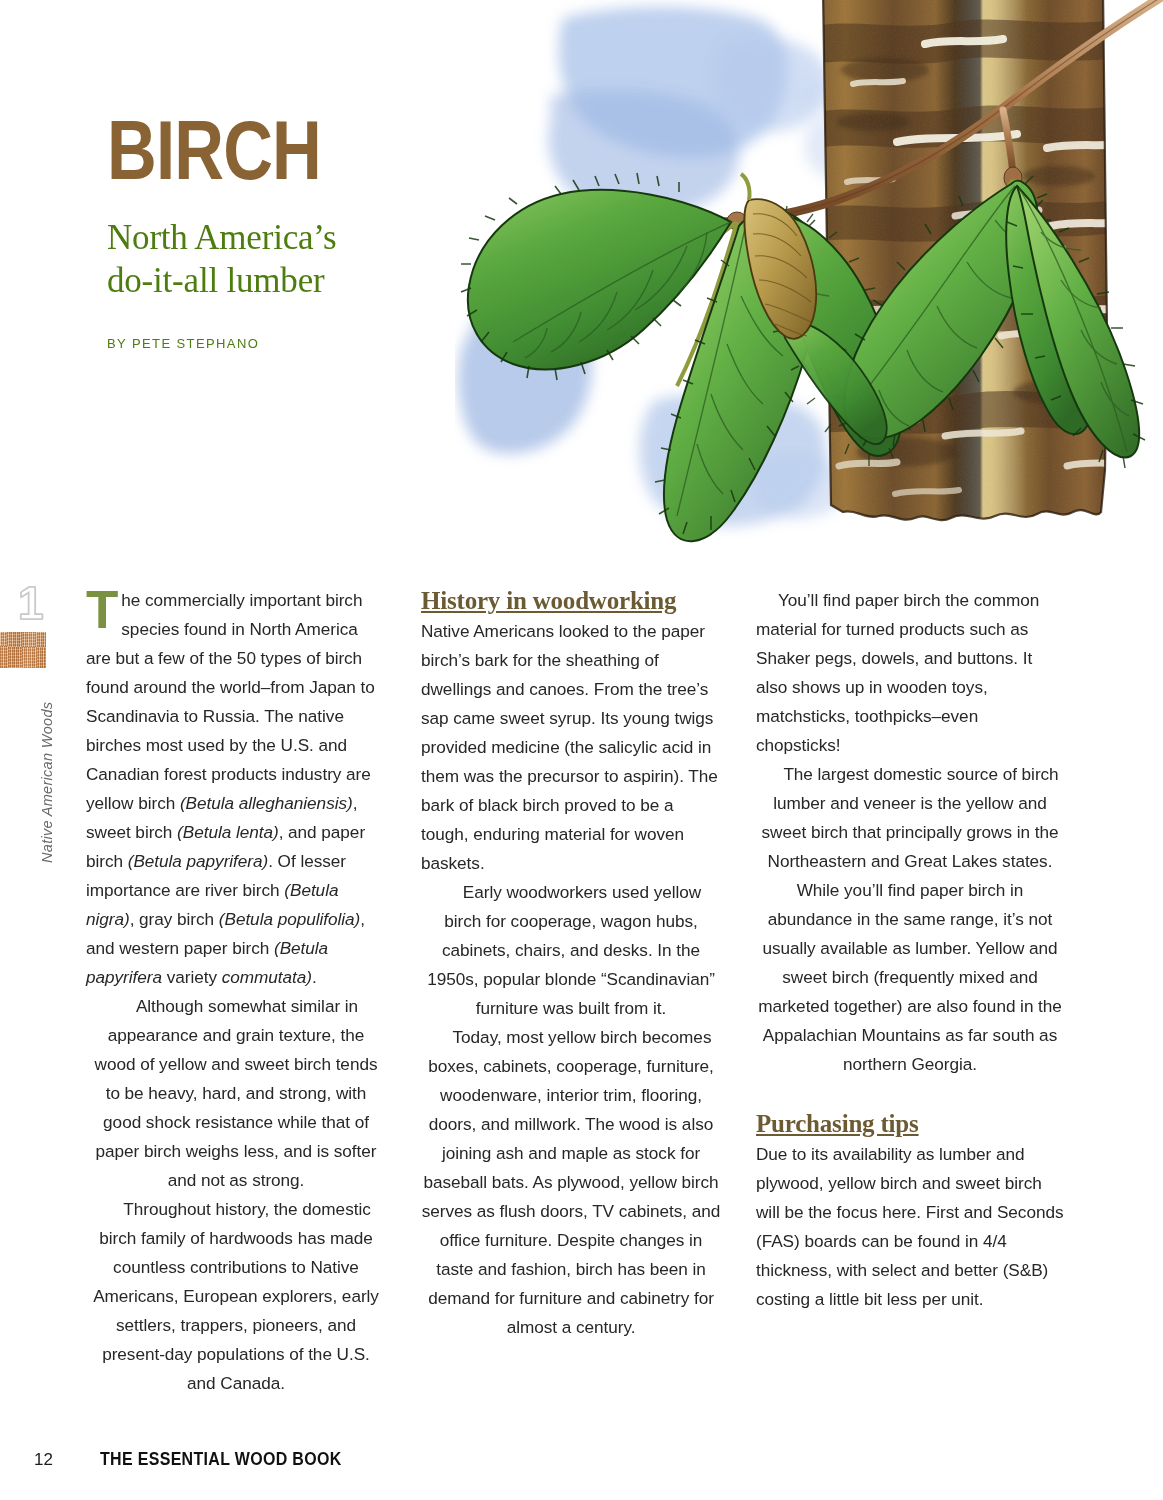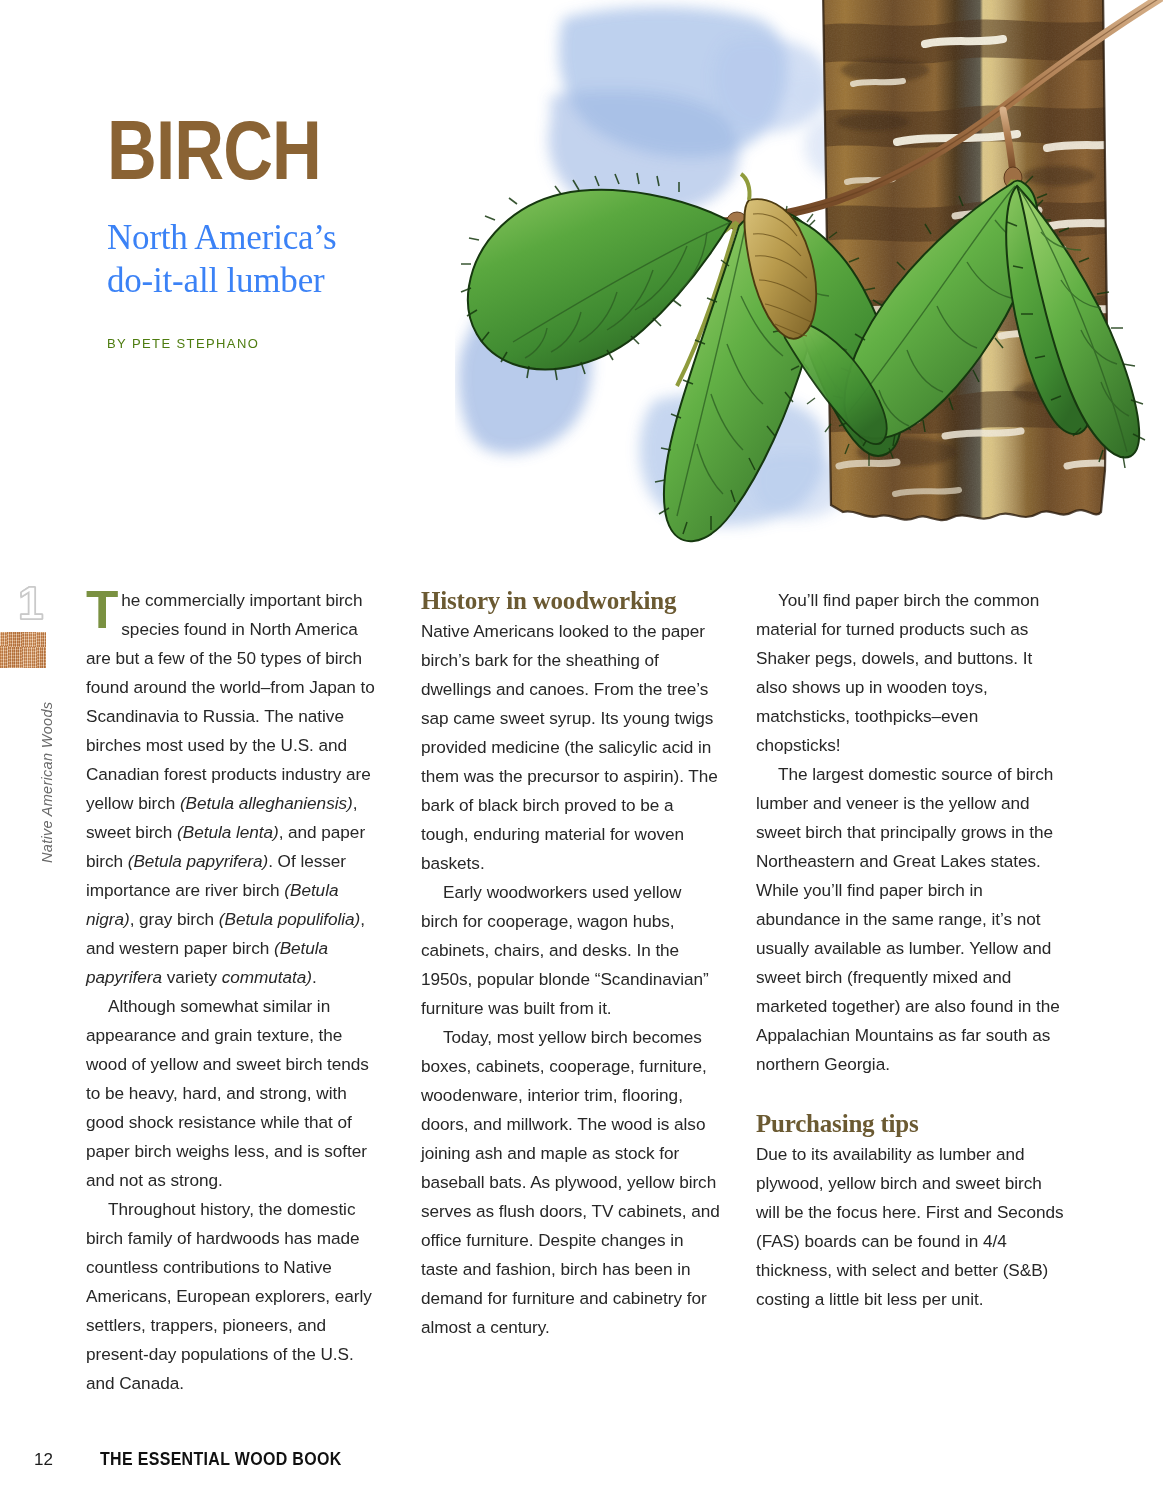--- a/index.html
+++ b/index.html
@@ -91,21 +91,21 @@
     color: #8a6334;
     transform: scaleX(0.82);
     transform-origin: left top;
     margin: 0;
   }
   .deck {
     margin: 28px 0 0 0;
     font-family: "Liberation Serif", serif;
     font-size: 35px;
     line-height: 1.22;
-    color: #3b82f6;
+    color: #4d7c0f;
     font-weight: 400;
     letter-spacing: -0.2px;
   }
   .byline {
     margin-top: 30px;
     font-family: "Liberation Sans", sans-serif;
     font-size: 13px;
     letter-spacing: 1.4px;
     line-height: 1.75;
     color: #4d7c0f;
@@ -139,21 +139,21 @@
   .col.col-3 { width: 308px; flex: 0 0 308px; }
 
   .body-p {
     margin: 0;
     font-family: "Liberation Sans", sans-serif;
     font-size: 17.2px;
     line-height: 29px;
     color: #272727;
     letter-spacing: -0.05px;
   }
-  .body-p + .body-p { text-indent: 22px; }
+  .body-p + .body-p { text-indent: 22px; text-align: center; }
   .body-p em { font-style: italic; }
 
   .dropcap-p { position: relative; }
   .dropcap {
     float: left;
     font-family: "Liberation Sans", sans-serif;
     font-size: 53px;
     line-height: 43px;
     font-weight: 600;
     color: #7a9141;
@@ -162,20 +162,21 @@
   }
 
   .sec-head {
     margin: 0 0 1px 0;
     font-family: "Liberation Serif", serif;
     font-weight: 700;
     font-size: 25px;
     line-height: 1.18;
     color: #6b5a32;
     letter-spacing: -0.2px;
+    text-decoration: underline;
   }
   .sec-head.spaced { margin-top: 30px; }
 
   
   .footer {
     position: absolute;
     left: 34px;
     top: 1448px;
     width: 600px;
     display: flex;

